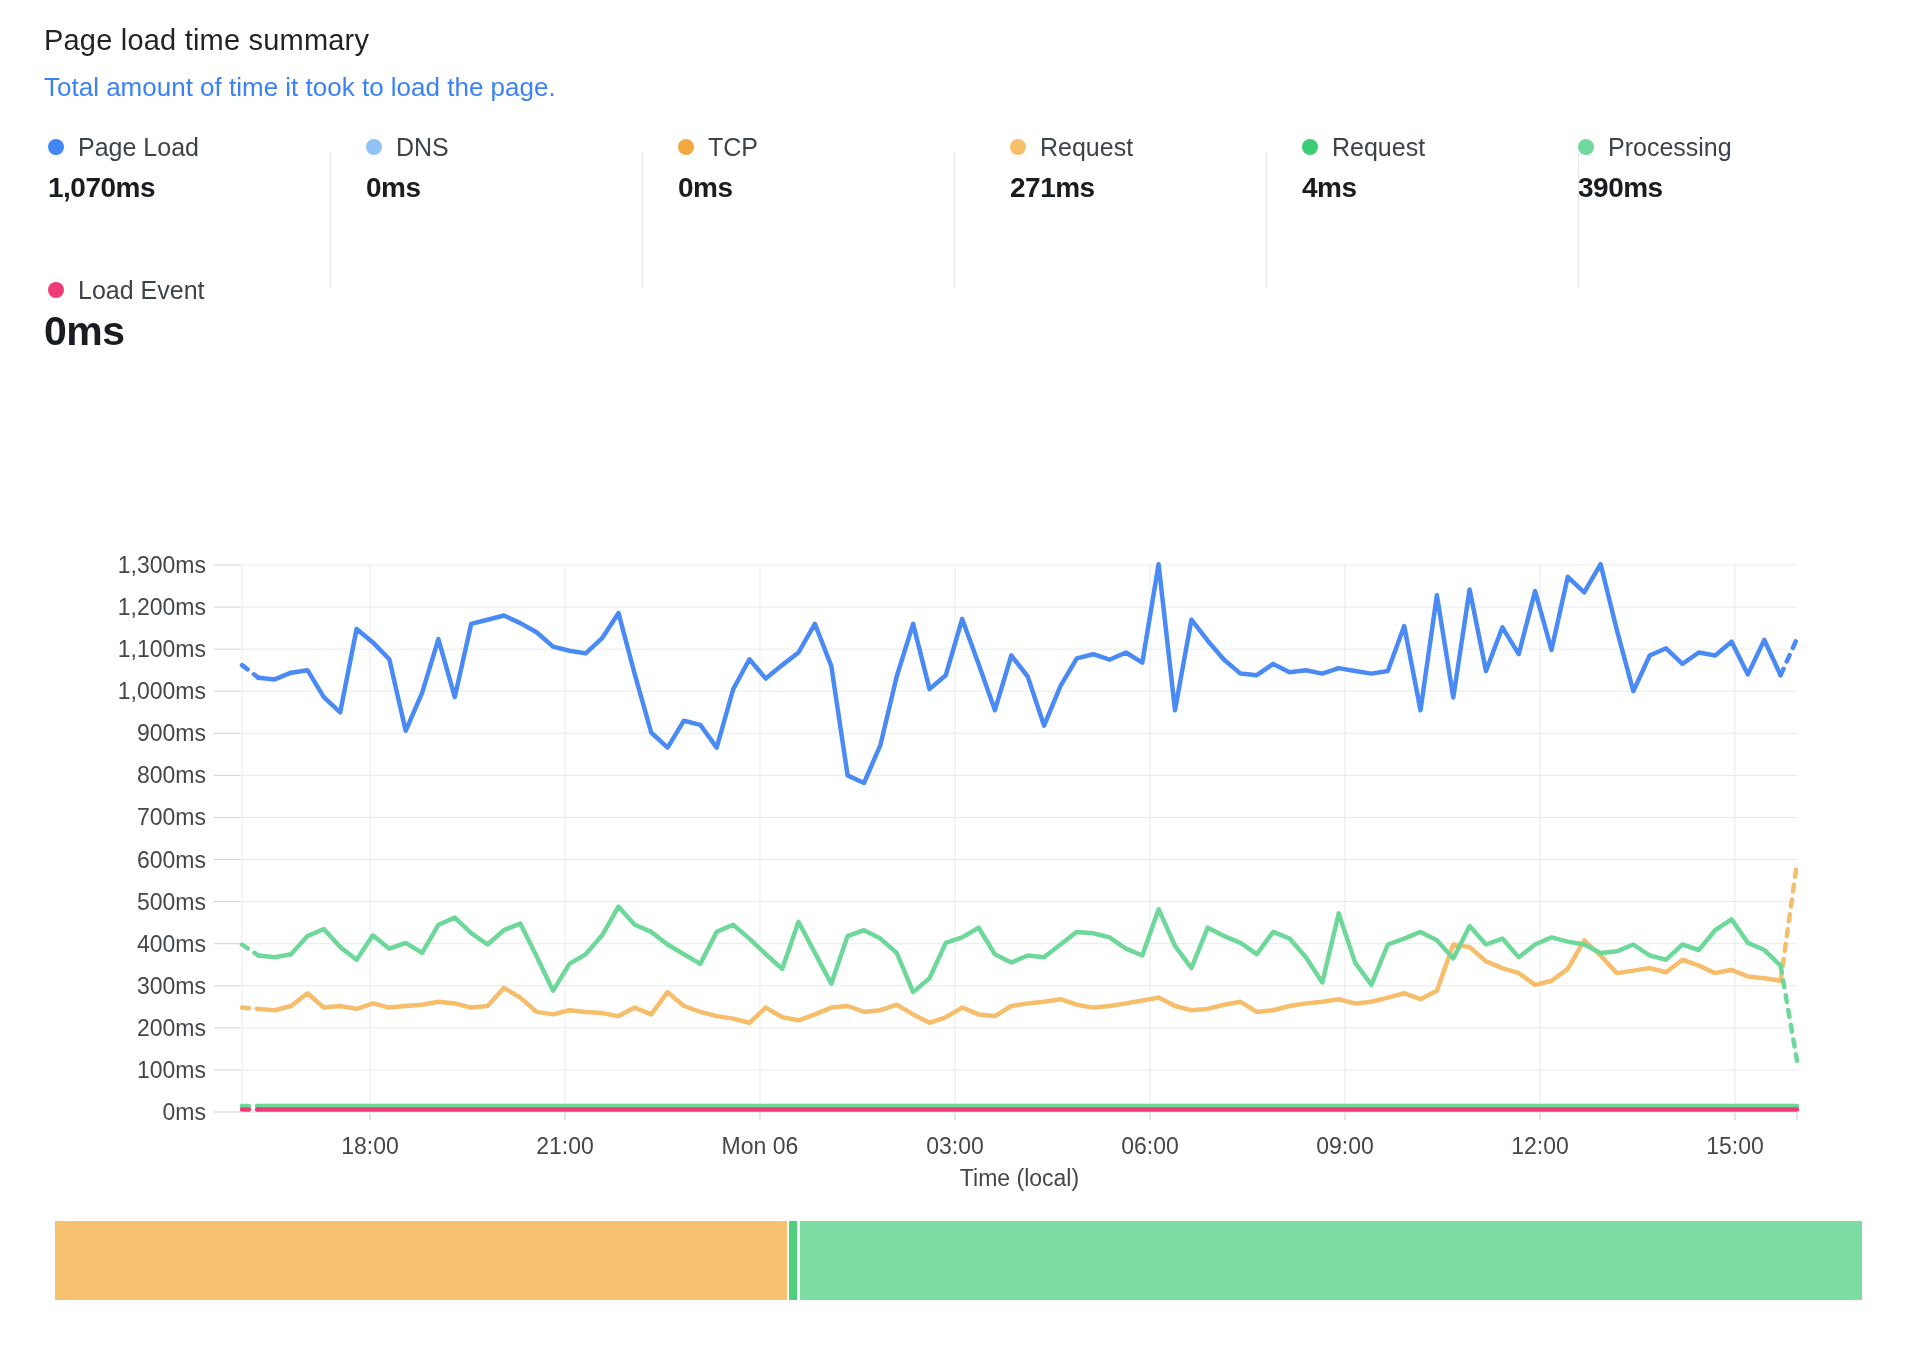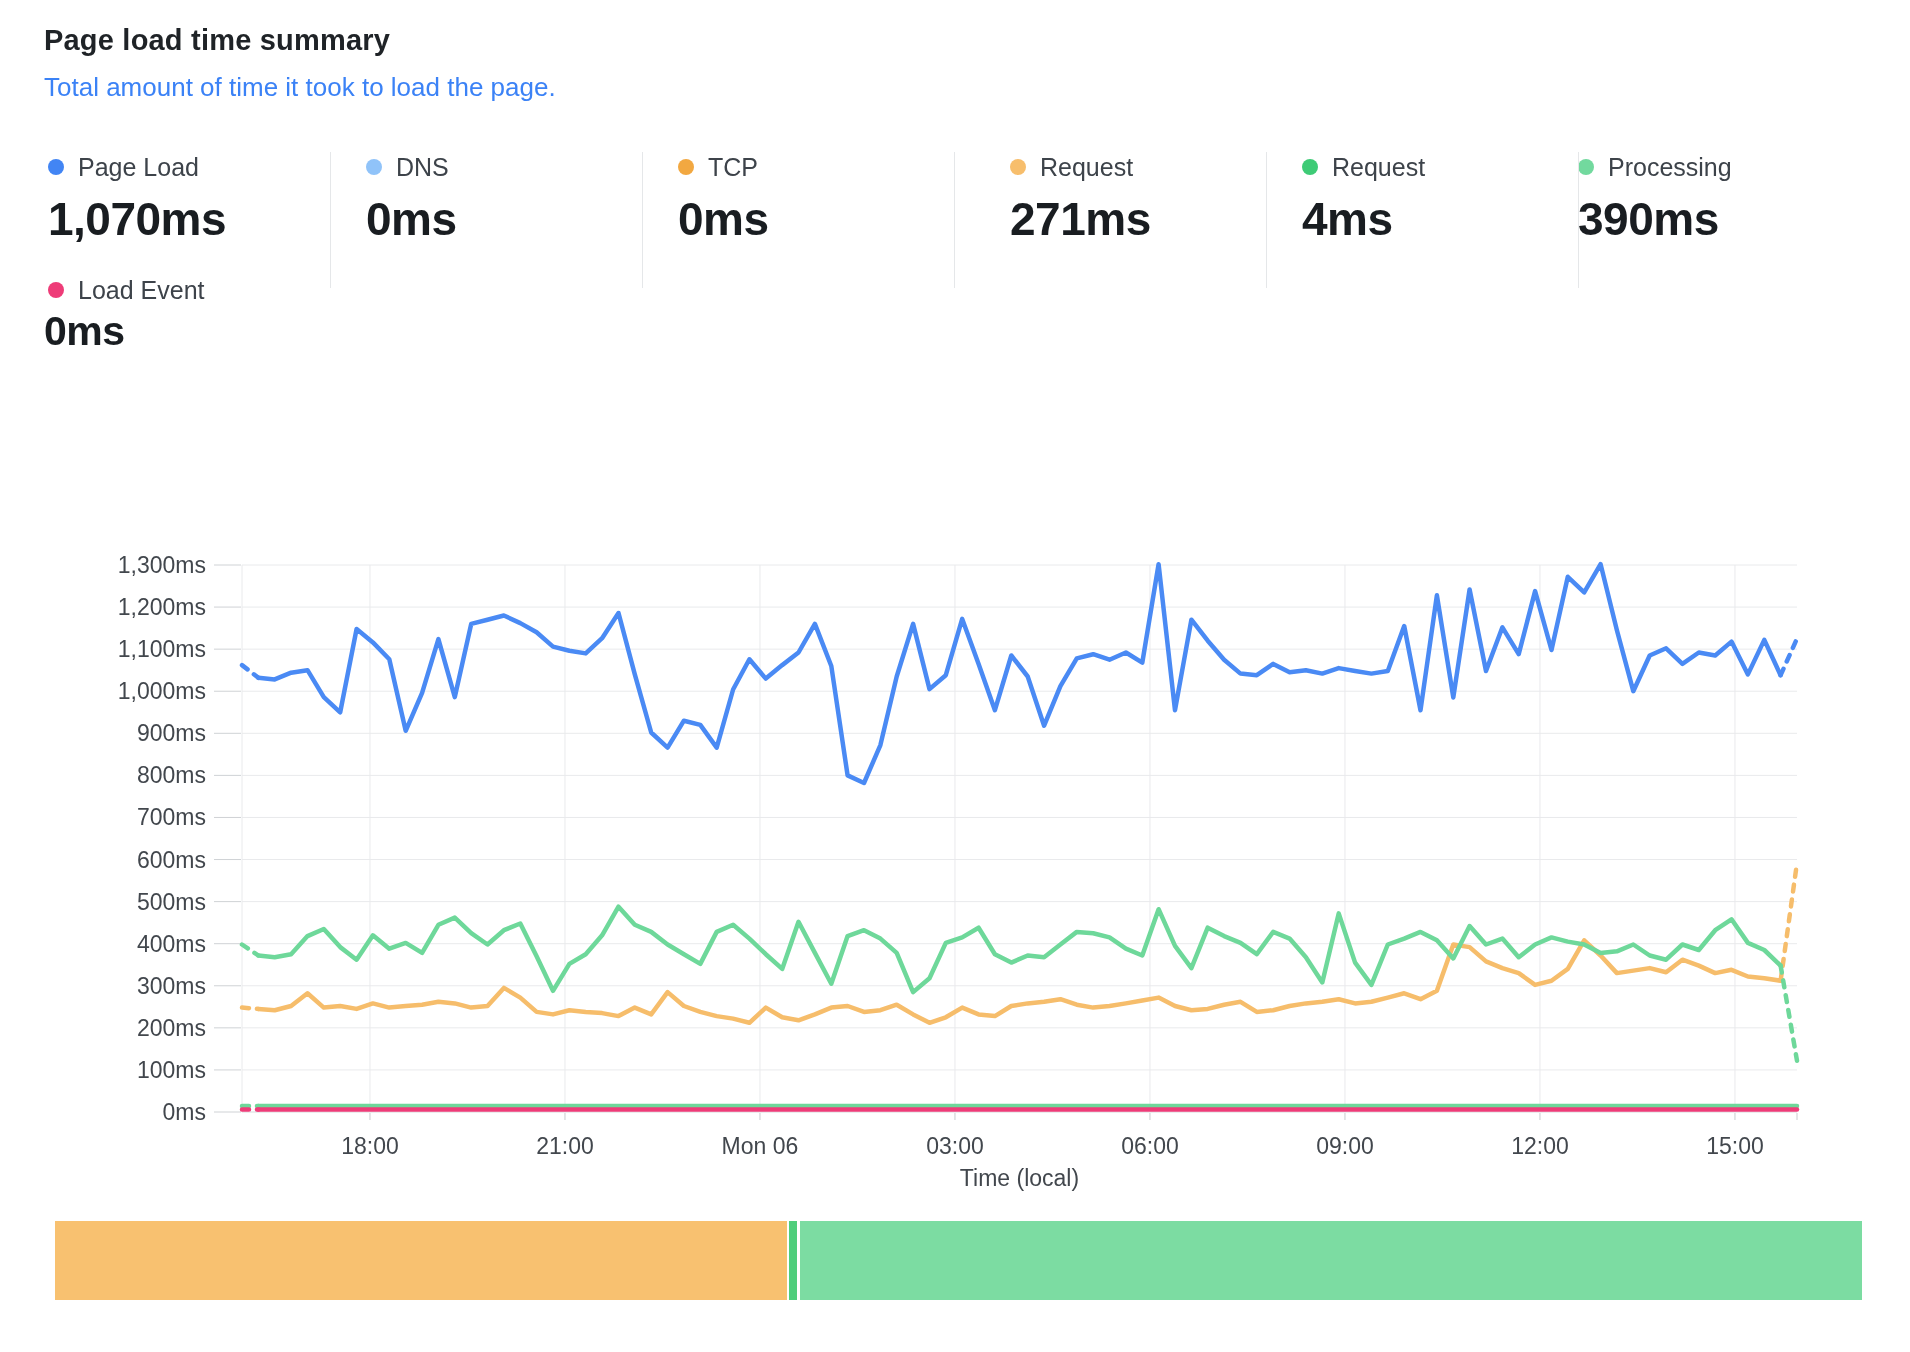--- a/index.html
+++ b/index.html
@@ -1,26 +1,26 @@
 <!DOCTYPE html>
 <html><head>
 <meta charset="utf-8">
 <style>
   html,body{margin:0;padding:0;background:#ffffff;}
   body{width:1910px;height:1352px;position:relative;overflow:hidden;
        font-family:"Liberation Sans", sans-serif;color:#23272b;}
   .abs{position:absolute;}
-  #page-title{left:44px;top:24px;font-size:29px;font-weight:700;color:#1f2327;letter-spacing:.2px;}
+  #page-title{left:44px;top:24px;font-size:29px;font-weight:400;color:#1f2327;letter-spacing:.2px;}
   #page-subtitle{left:44px;top:72px;font-size:26px;font-weight:400;color:#3b82f6;}
   #stats-row{left:44px;top:131px;display:flex;}
-  .stat-col{box-sizing:border-box;margin-top:20px;}
+  .stat-col{box-sizing:border-box;}
   .legend-row{display:flex;align-items:center;height:32px;cursor:default;}
   .legend-dot{width:16px;height:16px;border-radius:50%;flex:0 0 16px;margin-right:14px;}
   .legend-label{font-size:25px;color:#3d434a;white-space:nowrap;}
-  .stat-value{margin-top:9px;font-size:46px;font-weight:700;color:#191d21;letter-spacing:-0.5px;}
+  .stat-value{margin-top:9px;font-size:28px;font-weight:700;color:#191d21;letter-spacing:-0.5px;}
   .stat-divider{position:absolute;width:1px;top:152px;height:136px;background:#e5e7e9;}
   #load-event-block{left:48px;top:274px;}
   #load-event-value{left:44px;top:308px;font-size:41px;font-weight:700;color:#191d21;letter-spacing:-0.5px;}
   #chart-svg{left:0;top:430px;}
   #footer-bar{left:55px;top:1221px;width:1807px;height:79px;}
   .bar-seg{position:absolute;top:0;height:79px;}
 </style>
 </head>
 <body>
 

